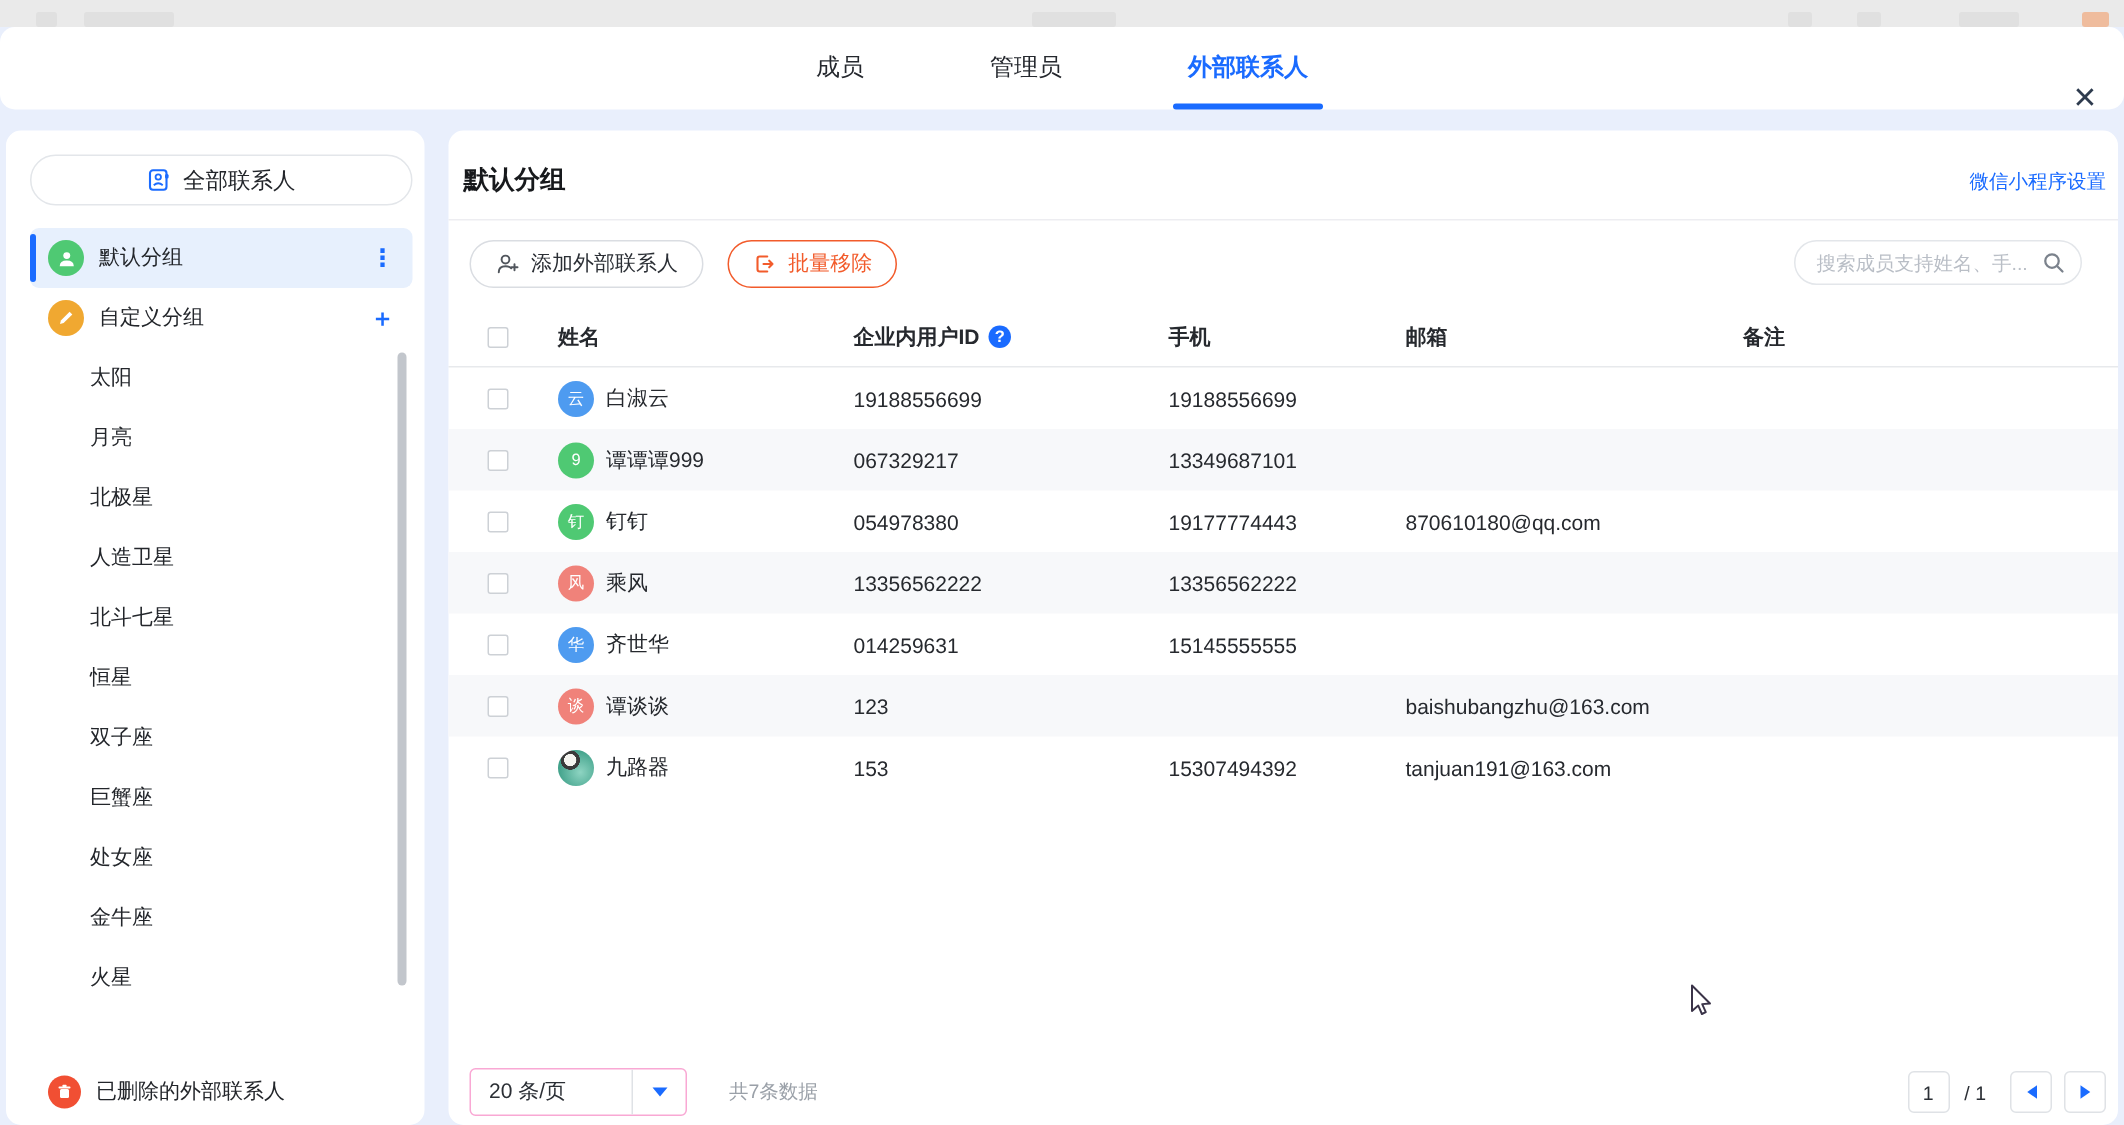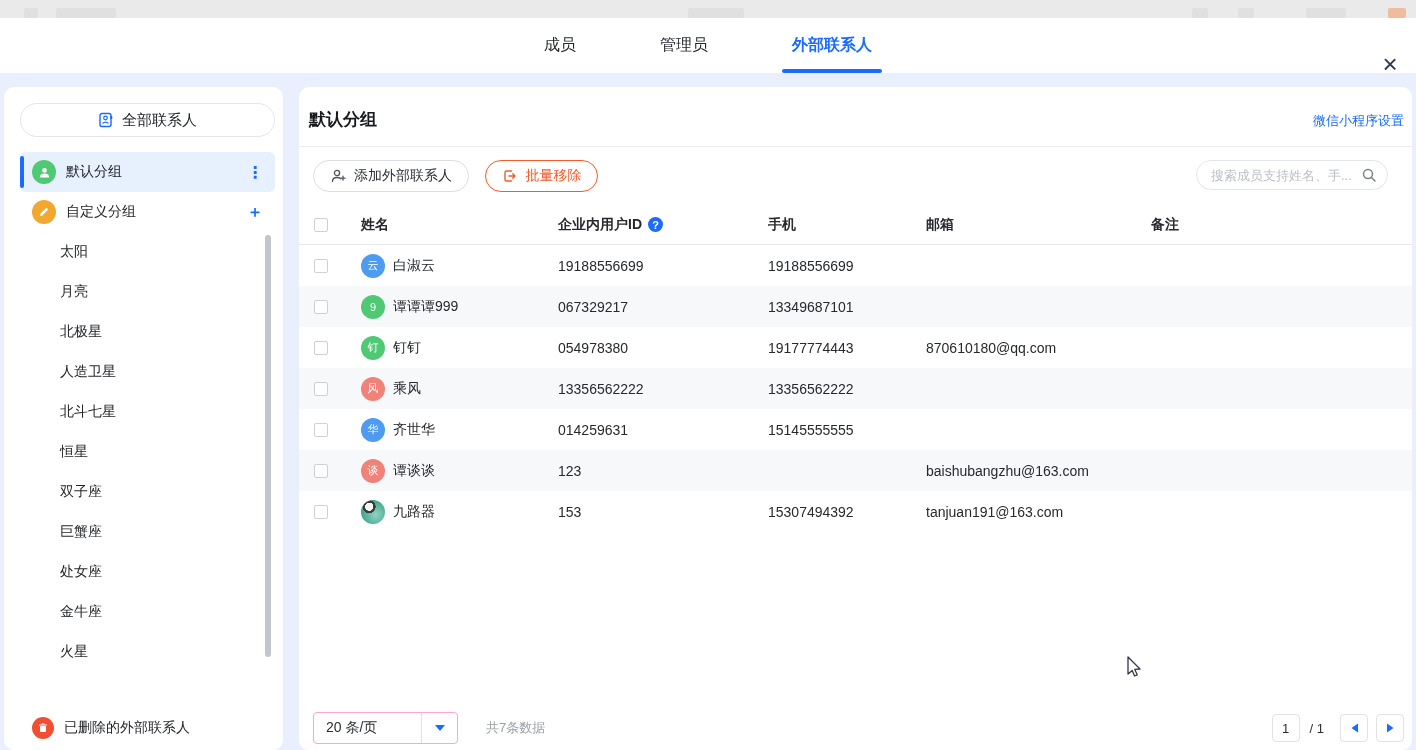--- a/index.html
+++ b/index.html
@@ -5,21 +5,21 @@
   * { margin:0; padding:0; box-sizing:border-box; }
   html,body { width:1416px; height:750px; overflow:hidden; }
   body { font-family:"Liberation Sans","DejaVu Sans",sans-serif; color:#22262b; background:#e9effc; position:relative; }
 
   
   .bg-strip { position:absolute; left:0; top:0; width:1416px; height:18px; background:#eaeaea; }
   .bg-ghost { position:absolute; top:8px; height:10px; background:#d7d7d7; border-radius:2px; opacity:.55; }
   .bg-ghost.orange { background:#f0b08a; opacity:.8; }
 
   
-  .tabbar { position:absolute; left:0; top:18px; width:1416px; height:55px; background:#fff; }
+  .tabbar { position:absolute; left:0; top:18px; width:1416px; height:55px; background:#fff;border-radius:10px; }
   .tabs { position:absolute; left:540px; top:0; height:55px; display:flex; gap:76px; align-items:center; }
   .tab { font-size:16px; color:#25282e; cursor:pointer; position:relative; height:55px; display:flex; align-items:center; padding:0 4px; }
   .tab.active { color:#1a6bff; font-weight:bold; }
   .tab.active::after { content:""; position:absolute; left:50%; transform:translateX(-50%); bottom:0; width:100px; height:4px; background:#1a6bff; border-radius:2px; }
   .close-btn { position:absolute; right:10px; top:30px; width:32px; height:32px; font-size:26px; color:#2e3b4e; display:flex; align-items:center; justify-content:center; cursor:pointer; line-height:1; }
 
   
   .sidebar-card { position:absolute; left:4px; top:87px; width:279px; height:663px; background:#fff; border-radius:10px; }
   .main-card { position:absolute; left:299px; top:87px; width:1113px; height:663px; background:#fff; border-radius:10px; }
 
@@ -47,21 +47,21 @@
   .toolbar { position:absolute; left:14px; top:73px; width:1085px; height:32px; }
   .btn { display:inline-flex; align-items:center; gap:7px; height:32px; padding:0 16px; border-radius:16px; font-size:14px; cursor:pointer; background:#fff; }
   .btn-add { border:1px solid #dadde2; color:#2b2f35; margin-right:12px; }
   .btn-remove { border:1px solid #f25b2b; color:#f25b2b; }
   .search-box { position:absolute; right:10px; top:0; width:192px; height:30px; border:1px solid #e3e6ea; border-radius:16px; display:flex; align-items:center; padding:0 10px 0 14px; background:#fff; }
   .search-box input { border:none; outline:none; flex:1; font-size:13px; color:#444; width:100%; background:transparent; font-family:inherit; }
   .search-box input::placeholder { color:#b9bec6; }
 
   
   .table { position:absolute; left:0; top:118px; width:1113px; }
-  .t-row { display:flex; align-items:center; height:41px; padding-left:15px; }
+  .t-row { display:flex; align-items:center; height:41px; padding-left:26px; }
   .t-head { height:40px; border-bottom:1px solid #e7e9ec; font-weight:bold; }
   .t-row.zebra { background:#f7f8fa; }
   .col-check { width:47px; flex:none; }
   .col-name { width:197px; flex:none; display:flex; align-items:center; gap:8px; }
   .col-id { width:210px; flex:none; display:flex; align-items:center; gap:6px; }
   .col-phone { width:158px; flex:none; }
   .col-email { width:225px; flex:none; }
   .col-remark { flex:1; }
   .t-row { font-size:14px; color:#26292e; }
   .checkbox { width:14px; height:14px; border:1px solid #cdd1d6; border-radius:2px; background:#fff; cursor:pointer; }

